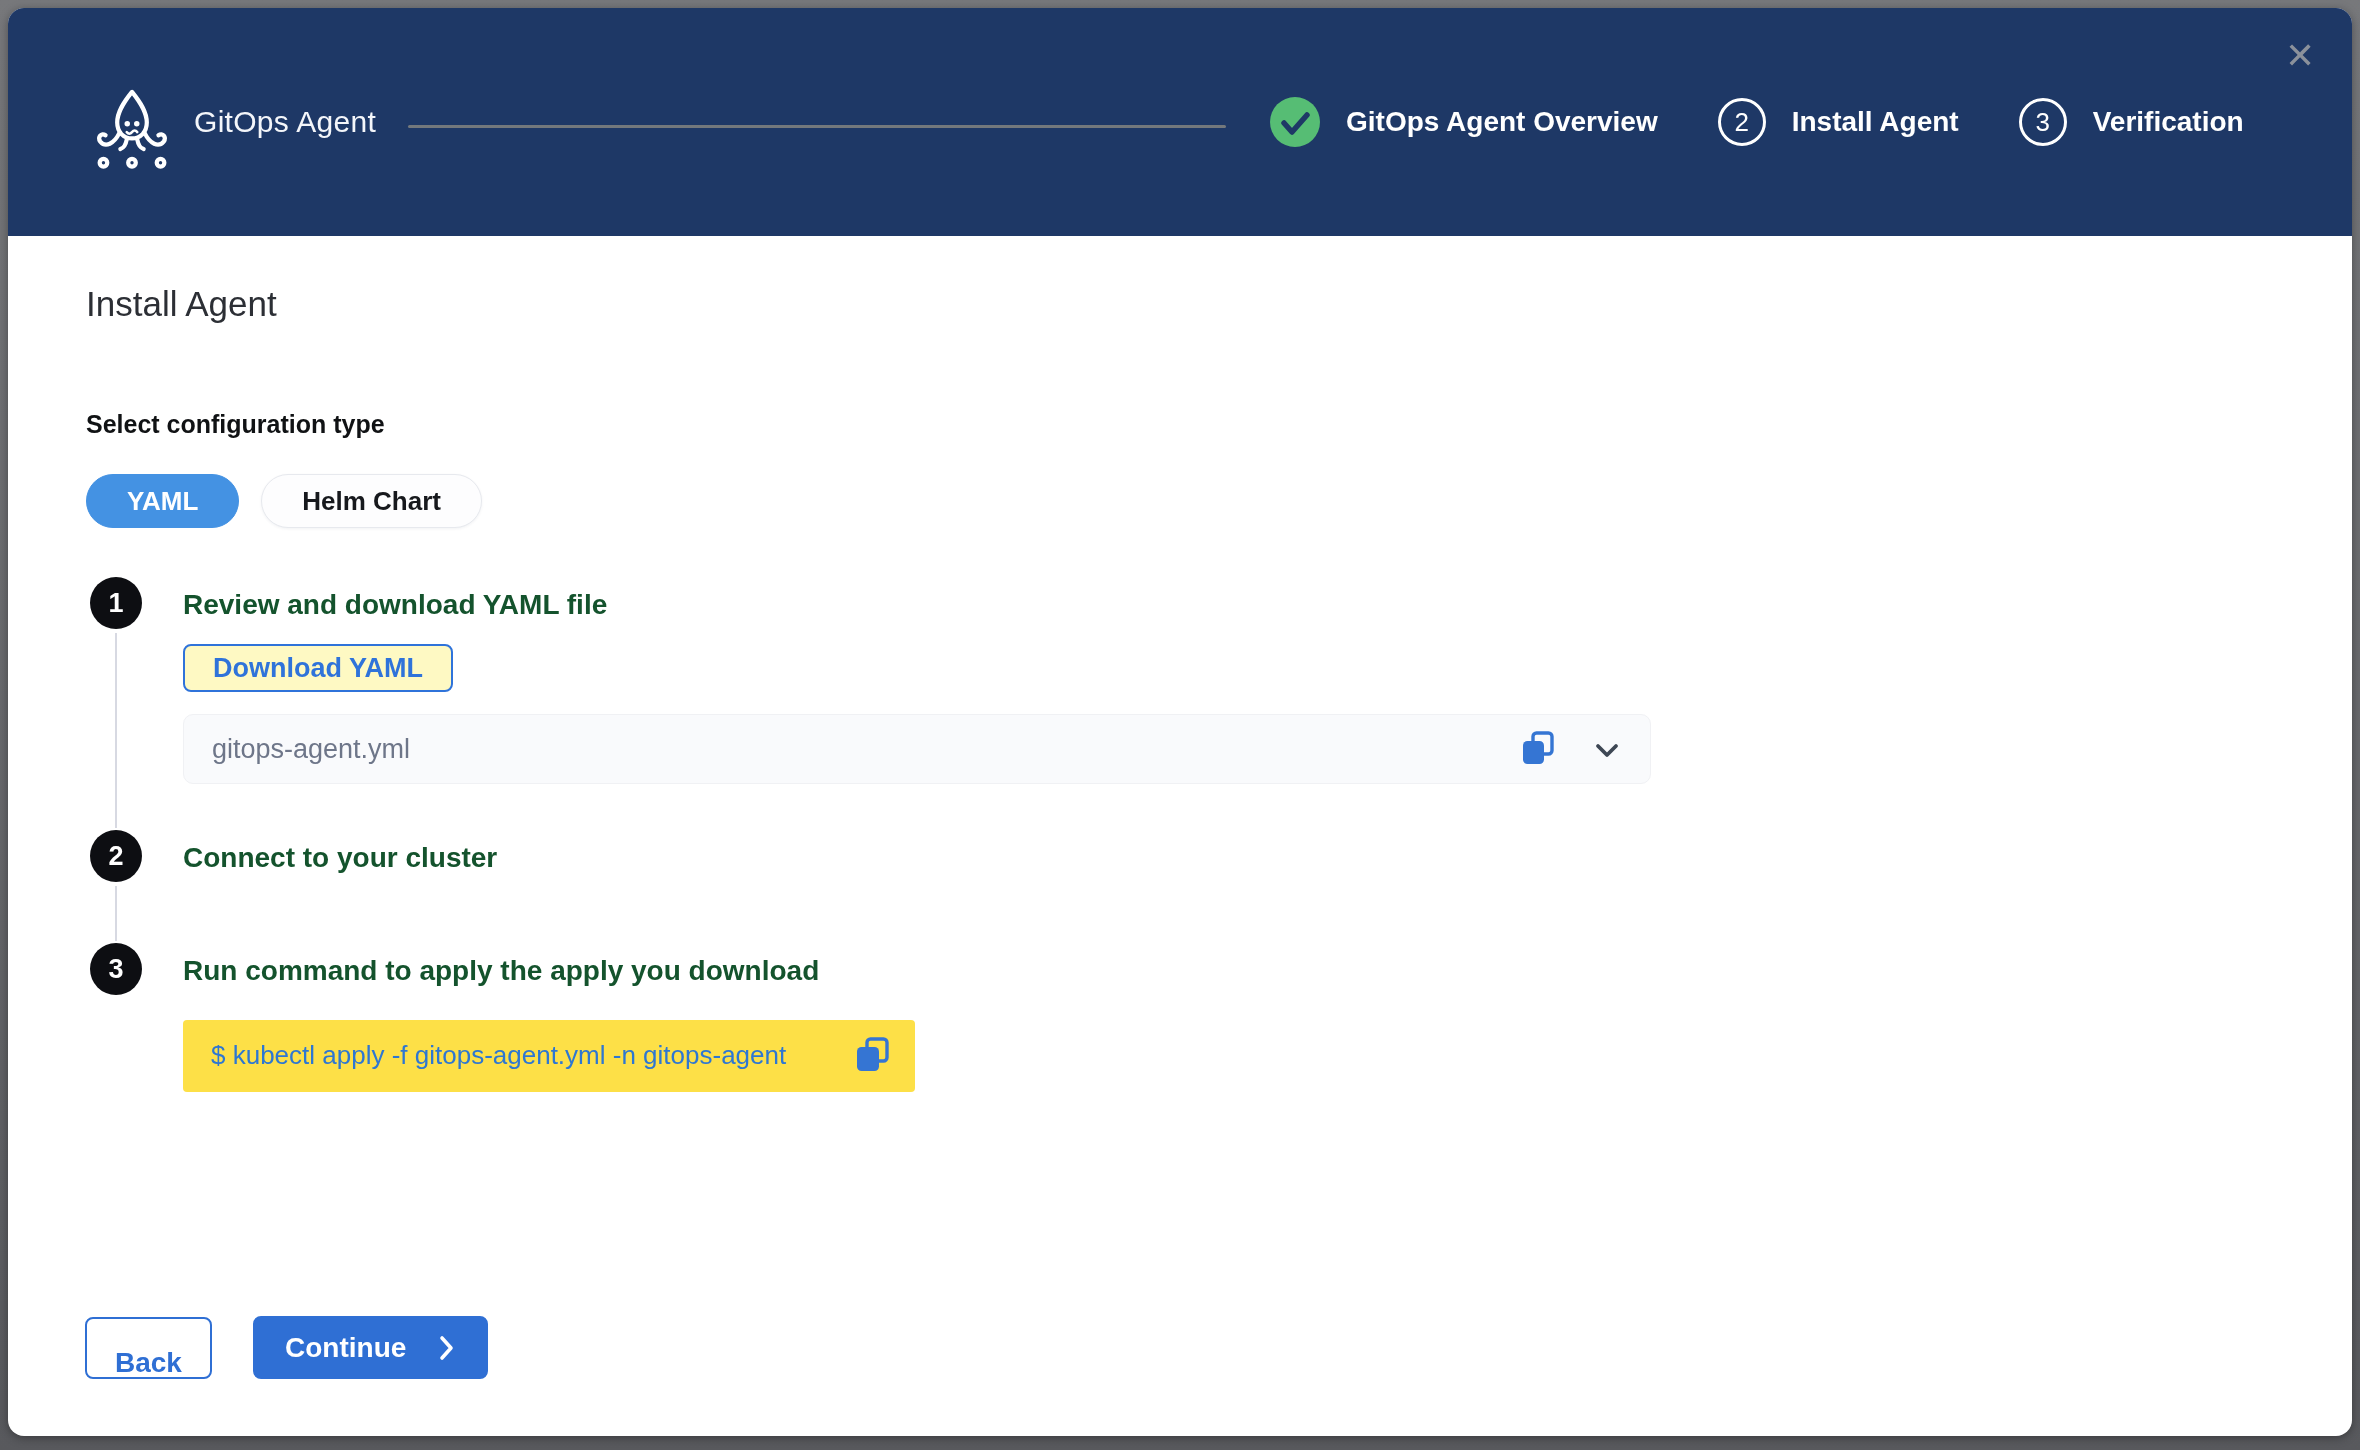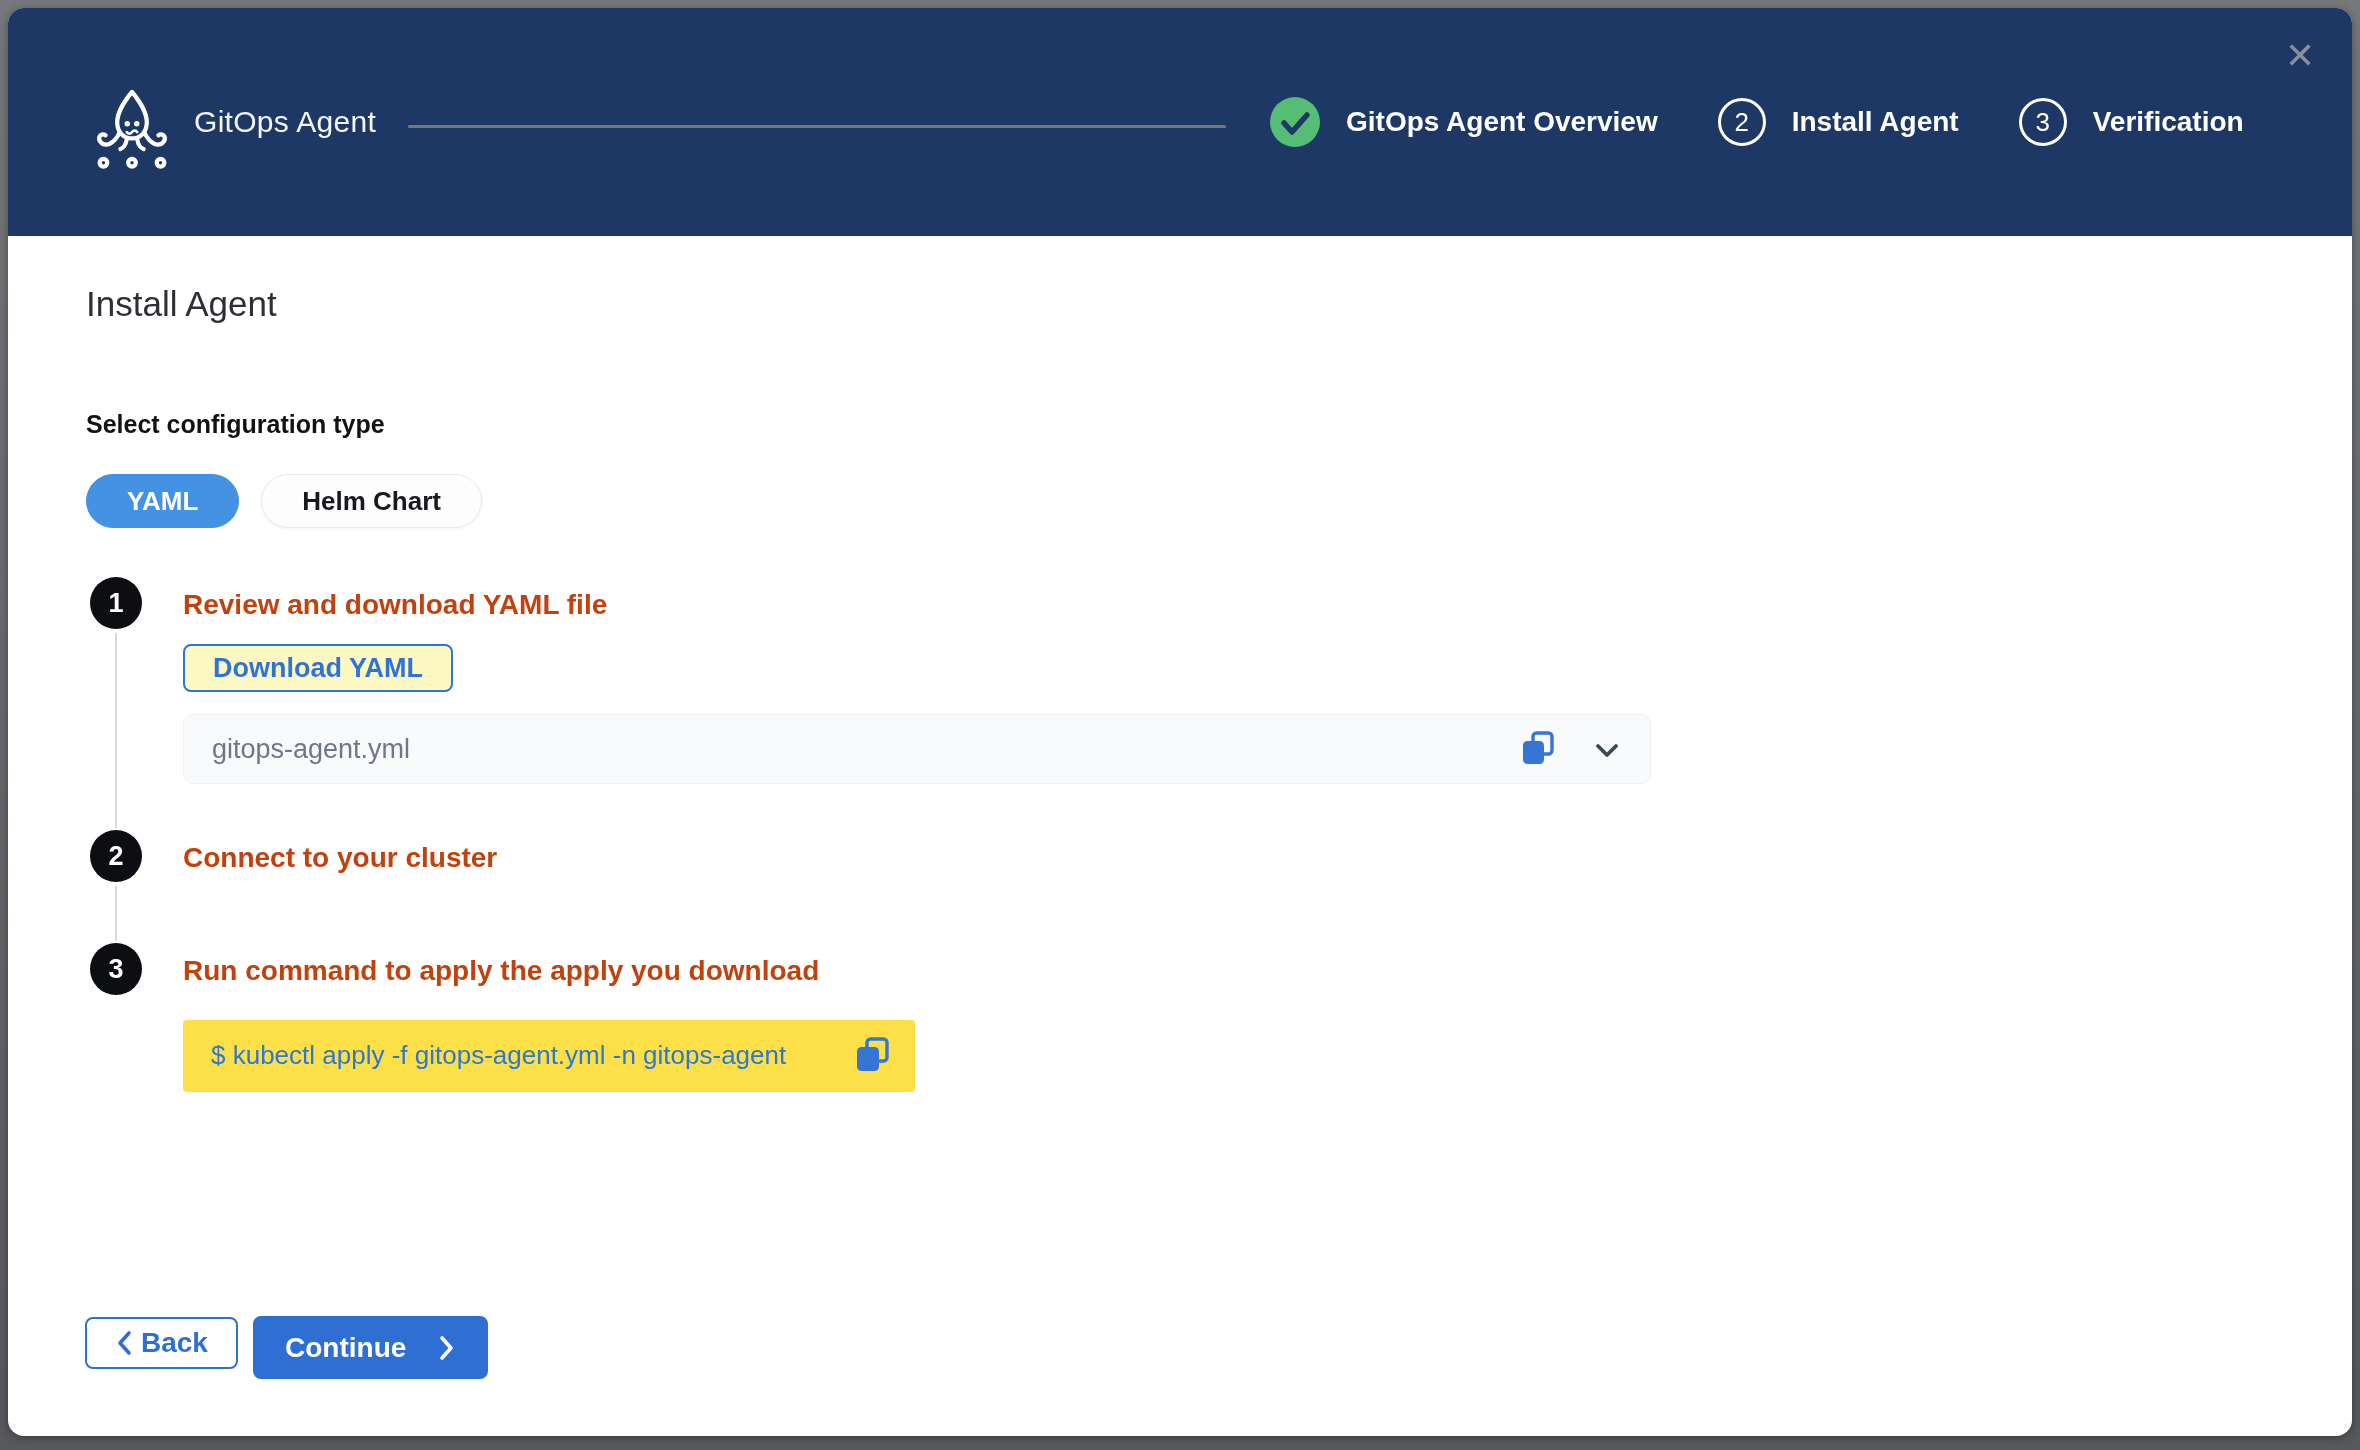--- a/index.html
+++ b/index.html
@@ -26,42 +26,42 @@
   .config-label{position:absolute;left:78px;top:402px;font-size:25px;font-weight:700;color:#101214;}
   .pills{position:absolute;left:78px;top:466px;display:flex;gap:22px;}
   .pill{height:54px;border-radius:27px;display:inline-flex;align-items:center;justify-content:center;
         font-size:26px;cursor:pointer;border:1.5px solid transparent;padding:0 40px;}
   .pill.selected{background:#4492e3;color:#ffffff;font-weight:700;border-color:#4492e3;}
   .pill.plain{background:#fdfdfe;color:#17191d;font-weight:600;border-color:#e7e9ee;box-shadow:0 1px 3px rgba(20,30,60,.06);}
 
   .stepcircle{position:absolute;left:82px;width:52px;height:52px;border-radius:50%;background:#0d0e12;
               color:#ffffff;font-size:27px;font-weight:700;display:flex;align-items:center;justify-content:center;}
   .connector{position:absolute;left:107px;width:2px;background:#d7d9e2;}
-  .steptitle{position:absolute;left:175px;font-size:28px;font-weight:700;color:#c2410c;white-space:nowrap;}
+  .steptitle{position:absolute;left:175px;font-size:28px;font-weight:700;color:#14532d;white-space:nowrap;}
 
   .download-btn{position:absolute;left:175px;top:636px;height:48px;display:inline-flex;align-items:center;
                 padding:0 28px;background:#fef9c3;border:2px solid #2f73da;border-radius:8px;
                 color:#2f73da;font-size:27px;font-weight:700;cursor:pointer;}
 
   .file-row{position:absolute;left:175px;top:706px;width:1468px;height:70px;background:#f9fafc;
             border:1px solid #f0f1f4;border-radius:10px;}
   .file-name{position:absolute;left:28px;top:0;height:68px;display:flex;align-items:center;
              color:#6e7689;font-size:27px;}
   .iconbtn{position:absolute;background:transparent;border:none;padding:0;cursor:pointer;display:flex;align-items:center;justify-content:center;}
   .file-copy{right:92px;top:14px;width:40px;height:40px;}
   .file-chevron{right:26px;top:18px;width:34px;height:34px;}
 
   .command-box{position:absolute;left:175px;top:1012px;width:732px;height:72px;background:#fde047;border-radius:4px;}
   .command-text{position:absolute;left:28px;top:0;height:70px;display:flex;align-items:center;
                 color:#2e77d2;font-size:26px;font-weight:500;white-space:nowrap;}
   .cmd-copy{right:22px;top:15px;width:42px;height:42px;}
 
-  .back-btn{position:absolute;left:77px;top:1309px;height:52px;display:inline-flex;align-items:center;gap:8px;
+  .back-btn{position:absolute;left:77px;top:1309px;height:62px;display:inline-flex;align-items:center;gap:28px;
             padding:0 28px;background:#ffffff;border:2px solid #2f6fd4;border-radius:8px;
-            color:#2f6fd4;font-size:28px;font-weight:700;cursor:pointer;}
+            color:#2f6fd4;font-size:28px;font-weight:700;cursor:pointer;flex-direction:column;}
   .continue-btn{position:absolute;left:245px;top:1308px;height:63px;display:inline-flex;align-items:center;gap:32px;
             padding:0 30px;background:#2f6fd4;border:2px solid #2f6fd4;border-radius:8px;
             color:#ffffff;font-size:28px;font-weight:700;cursor:pointer;}
 </style>
 </head>
 <body>
 
 <div class="stage">
   <div class="modal">
 

